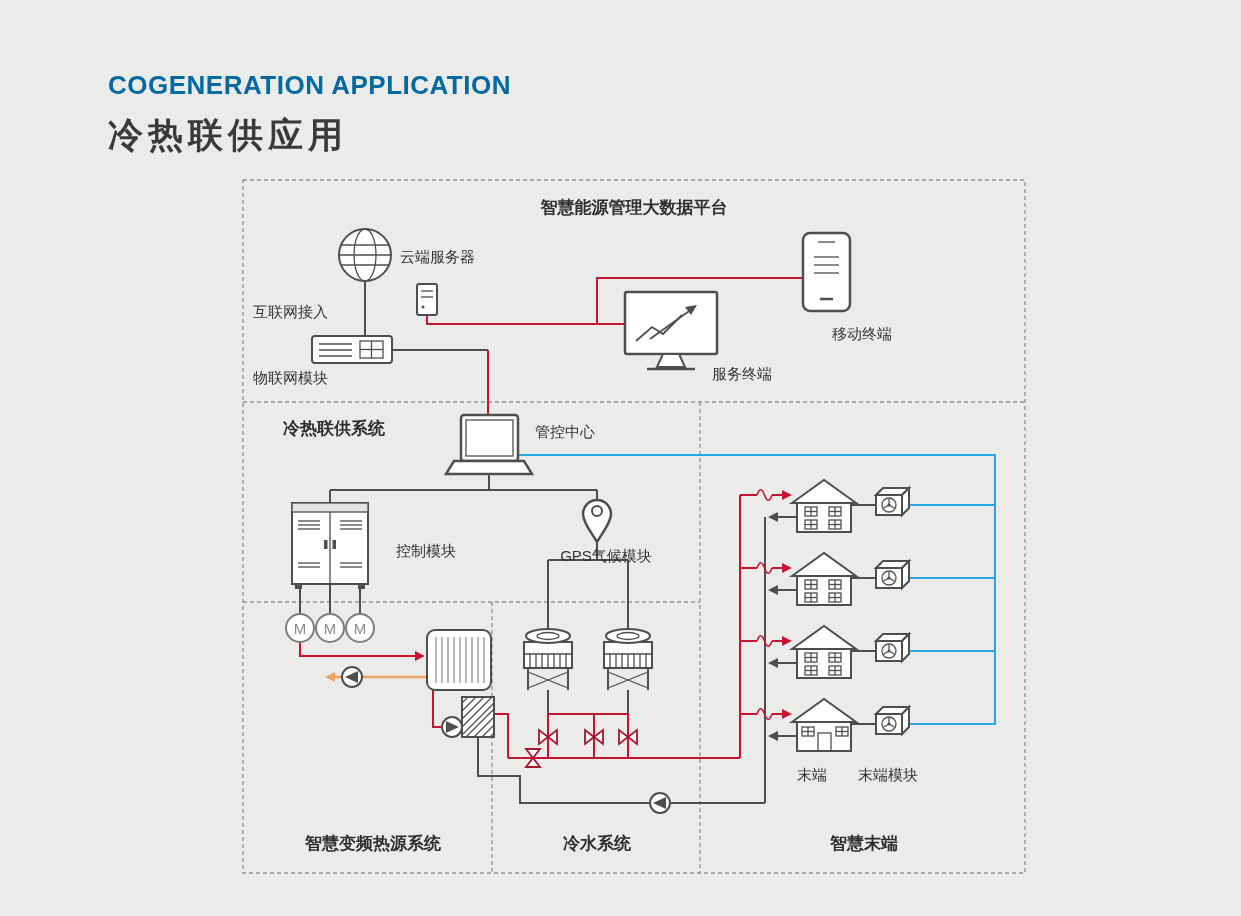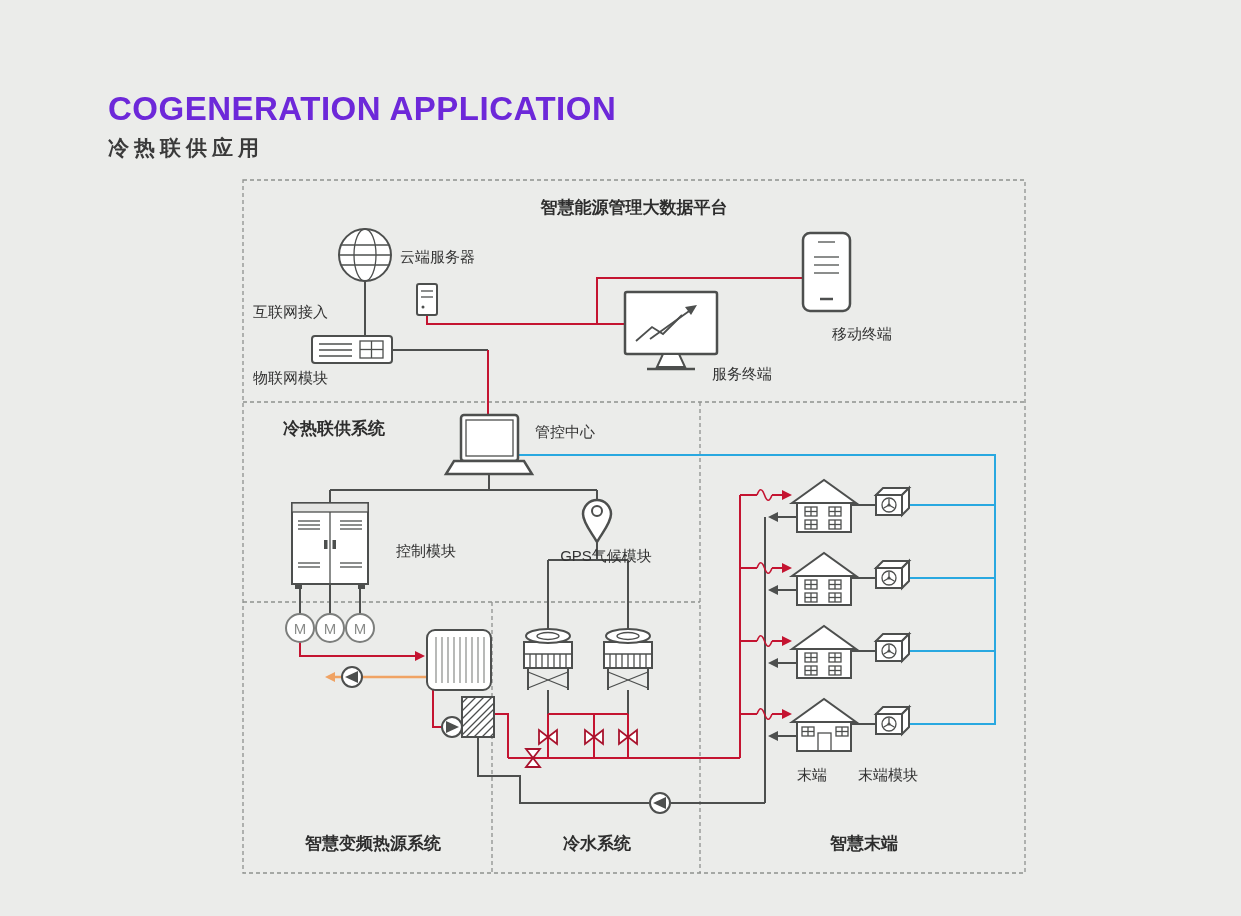--- a/index.html
+++ b/index.html
@@ -1,20 +1,20 @@
 <!DOCTYPE html>
 <html><head>
 <meta charset="utf-8">
 <style>
   html,body{margin:0;padding:0;background:#ebecea;}
   .canvas{position:relative;width:1241px;height:916px;background:#ebecea;overflow:hidden;
           font-family:"Liberation Sans",sans-serif;}
-  .title-en{position:absolute;left:108px;top:90px;margin:0;font-size:33px;font-weight:800;
-            color:#6d28d9;letter-spacing:.5px;font-family:"Liberation Sans",sans-serif;}
-  .title-zh{position:absolute;left:108px;top:134px;margin:0;font-size:21px;font-weight:700;
+  .title-en{position:absolute;left:108px;top:70px;margin:0;font-size:26px;font-weight:800;
+            color:#0369a1;letter-spacing:.5px;font-family:"Liberation Sans",sans-serif;}
+  .title-zh{position:absolute;left:108px;top:112px;margin:0;font-size:35px;font-weight:700;
             color:#3a3a3a;letter-spacing:5px;font-family:"Liberation Sans",sans-serif;}
   svg{position:absolute;left:0;top:0;}
   svg text{font-family:"Liberation Sans",sans-serif;}
   .lbl{font-size:15px;fill:#333;}
   .sec{font-size:17px;font-weight:bold;fill:#2d2d2d;}
   .mtxt{font-size:15px;fill:#8a8c8a;}
   .d2{stroke:#4d4f4e;stroke-width:2;fill:none;}
   .d25{stroke:#4d4f4e;stroke-width:2.5;fill:none;}
   .r2{stroke:#c41431;stroke-width:2;fill:none;}
   .b2{stroke:#29a8e0;stroke-width:2;fill:none;}

